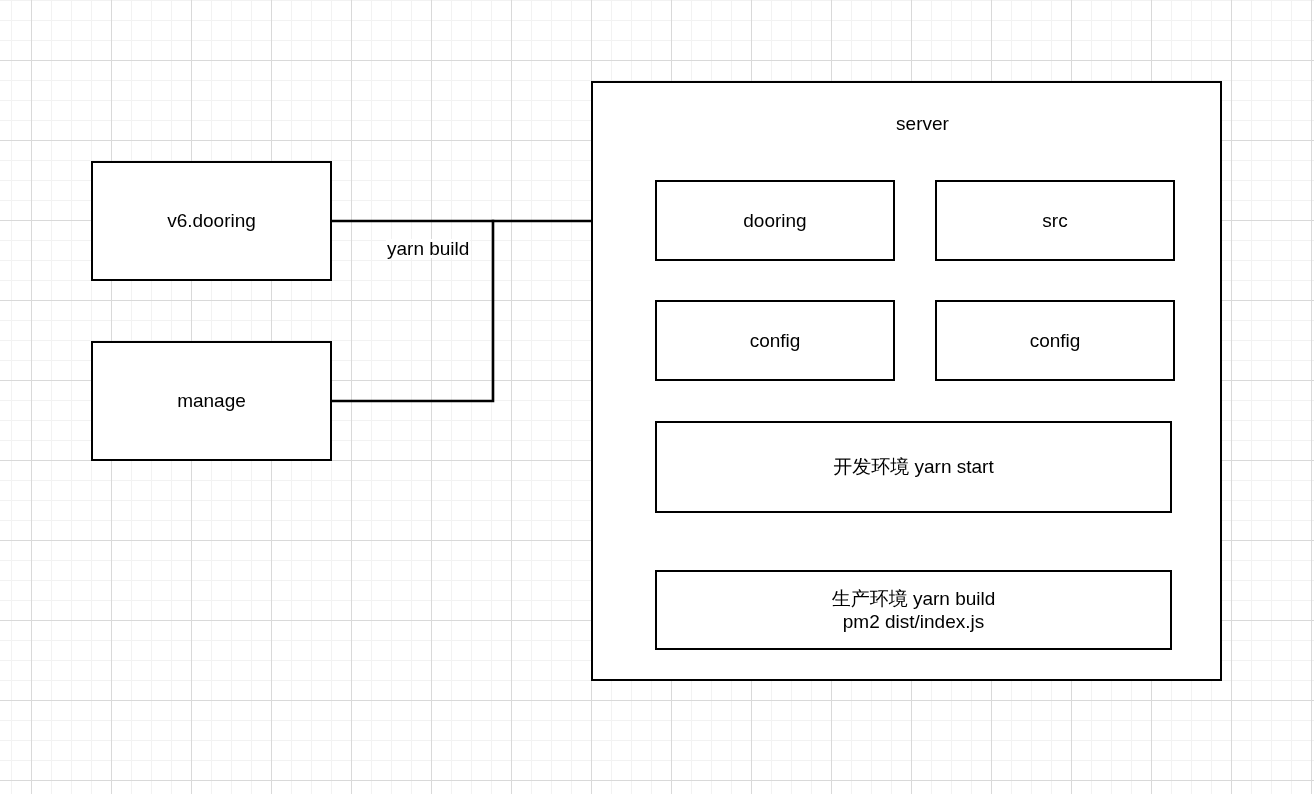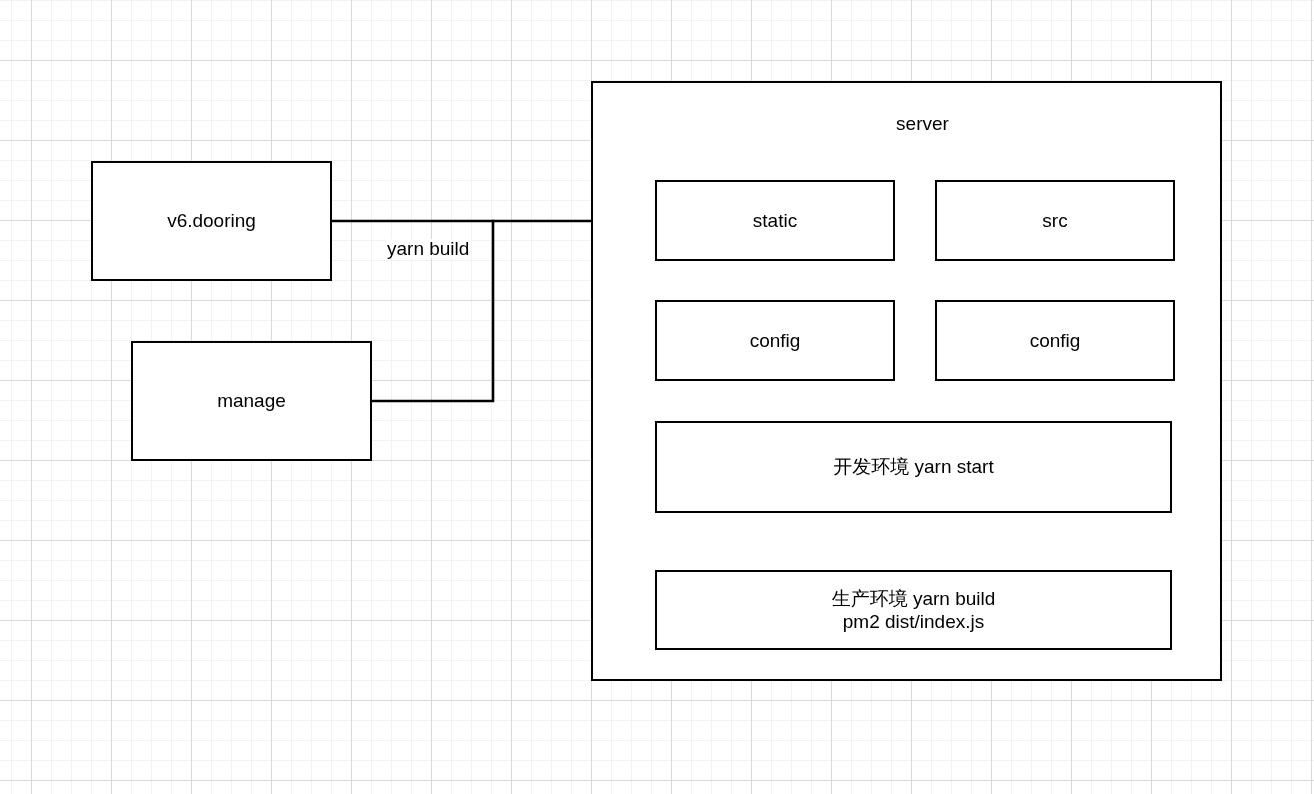--- a/index.html
+++ b/index.html
@@ -85,27 +85,27 @@
 
     <path d="M 332 401 L 493 401 L 493 221" fill="none" stroke="#000000" stroke-width="2.6" stroke-linecap="square" stroke-linejoin="miter"></path>
 
     <path d="M 332 221 L 641 221" fill="none" stroke="#000000" stroke-width="2.6" stroke-linecap="butt" marker-end="url(#arrow-triangle)"></path>
   </svg>
 
   <div class="edge-label" style="left:386px; top:212px;">yarn build</div>
 
   <div class="node" style="left:91px; top:161px; width:241px; height:120px;">v6.dooring</div>
 
-  <div class="node" style="left:91px; top:341px; width:241px; height:120px;margin-left:40px;">manage</div>
+  <div class="node" style="left:91px; top:341px; width:241px; height:120px;">manage</div>
 
   <div class="container-node" style="left:591px; top:81px; width:631px; height:600px;">
     <div class="container-title" style="top:30px;padding-left:32px;">server</div>
   </div>
 
-  <div class="node" style="left:655px; top:180px; width:240px; height:81px;">static</div>
+  <div class="node" style="left:655px; top:180px; width:240px; height:81px;">dooring</div>
 
   <div class="node" style="left:935px; top:180px; width:240px; height:81px;">src</div>
 
   <div class="node" style="left:655px; top:300px; width:240px; height:81px;">config</div>
 
   <div class="node" style="left:935px; top:300px; width:240px; height:81px;">config</div>
 
   <div class="node" style="left:655px; top:421px; width:517px; height:92px;">开发环境 yarn start</div>
 
   <div class="node" style="left:655px; top:570px; width:517px; height:80px;">生产环境 yarn build

